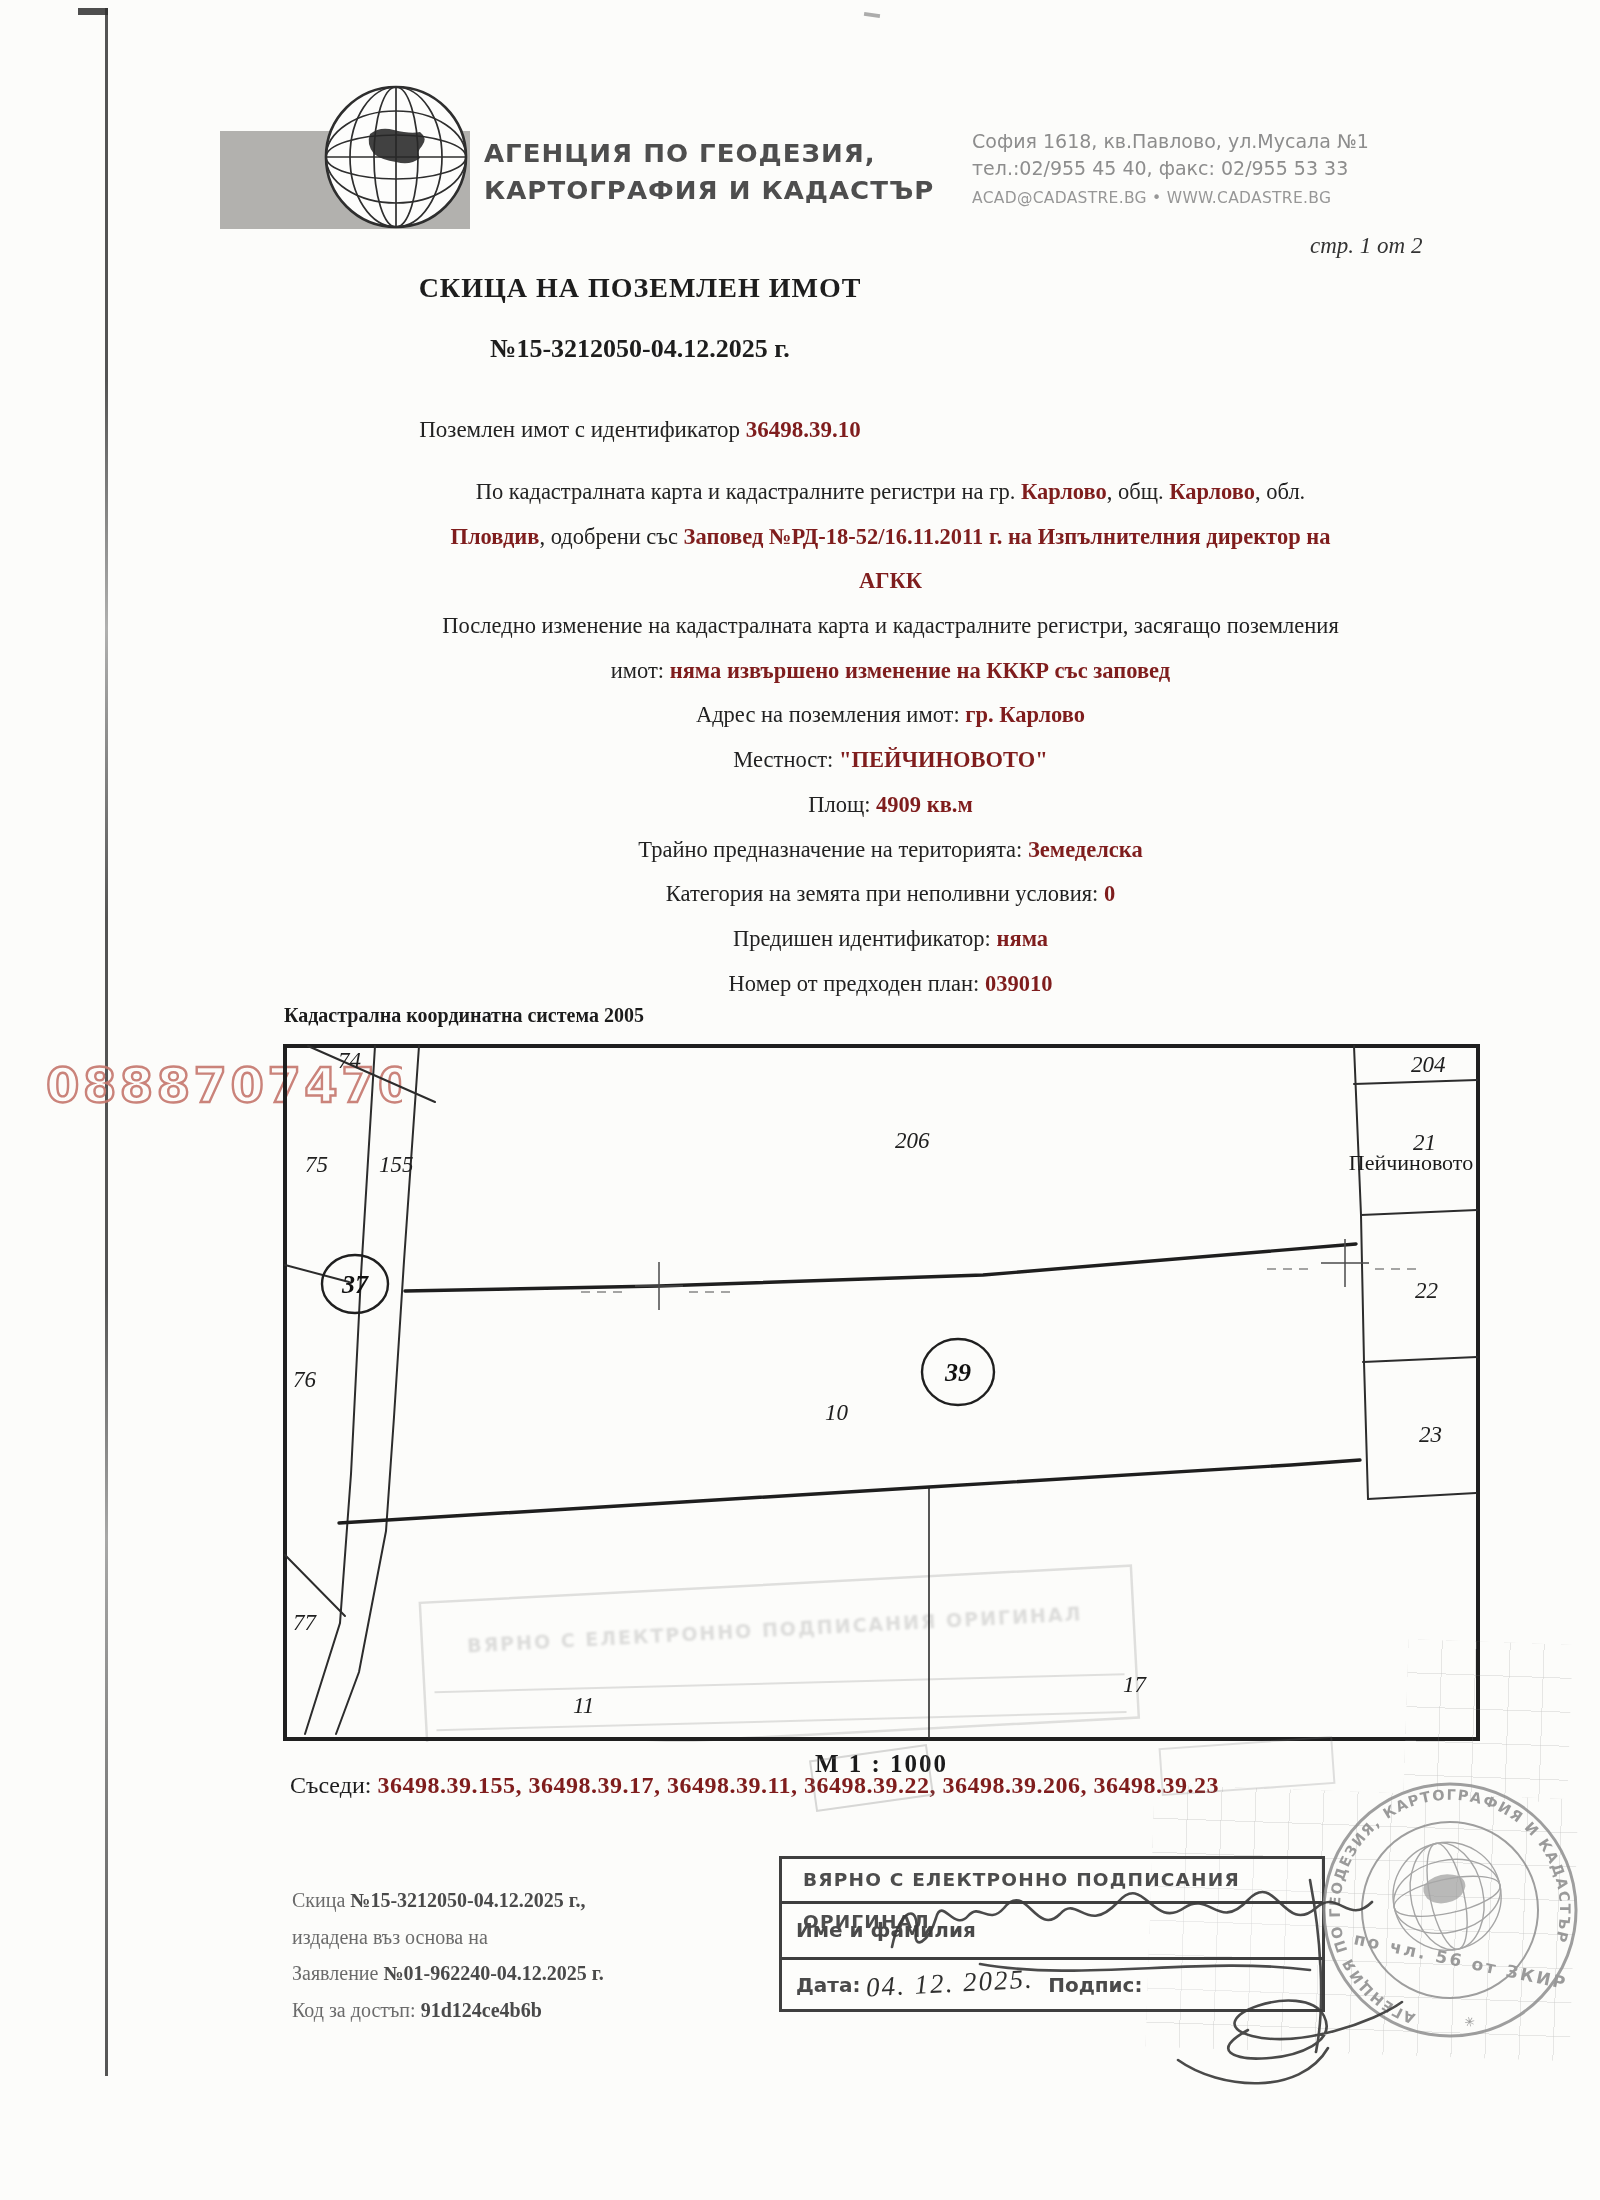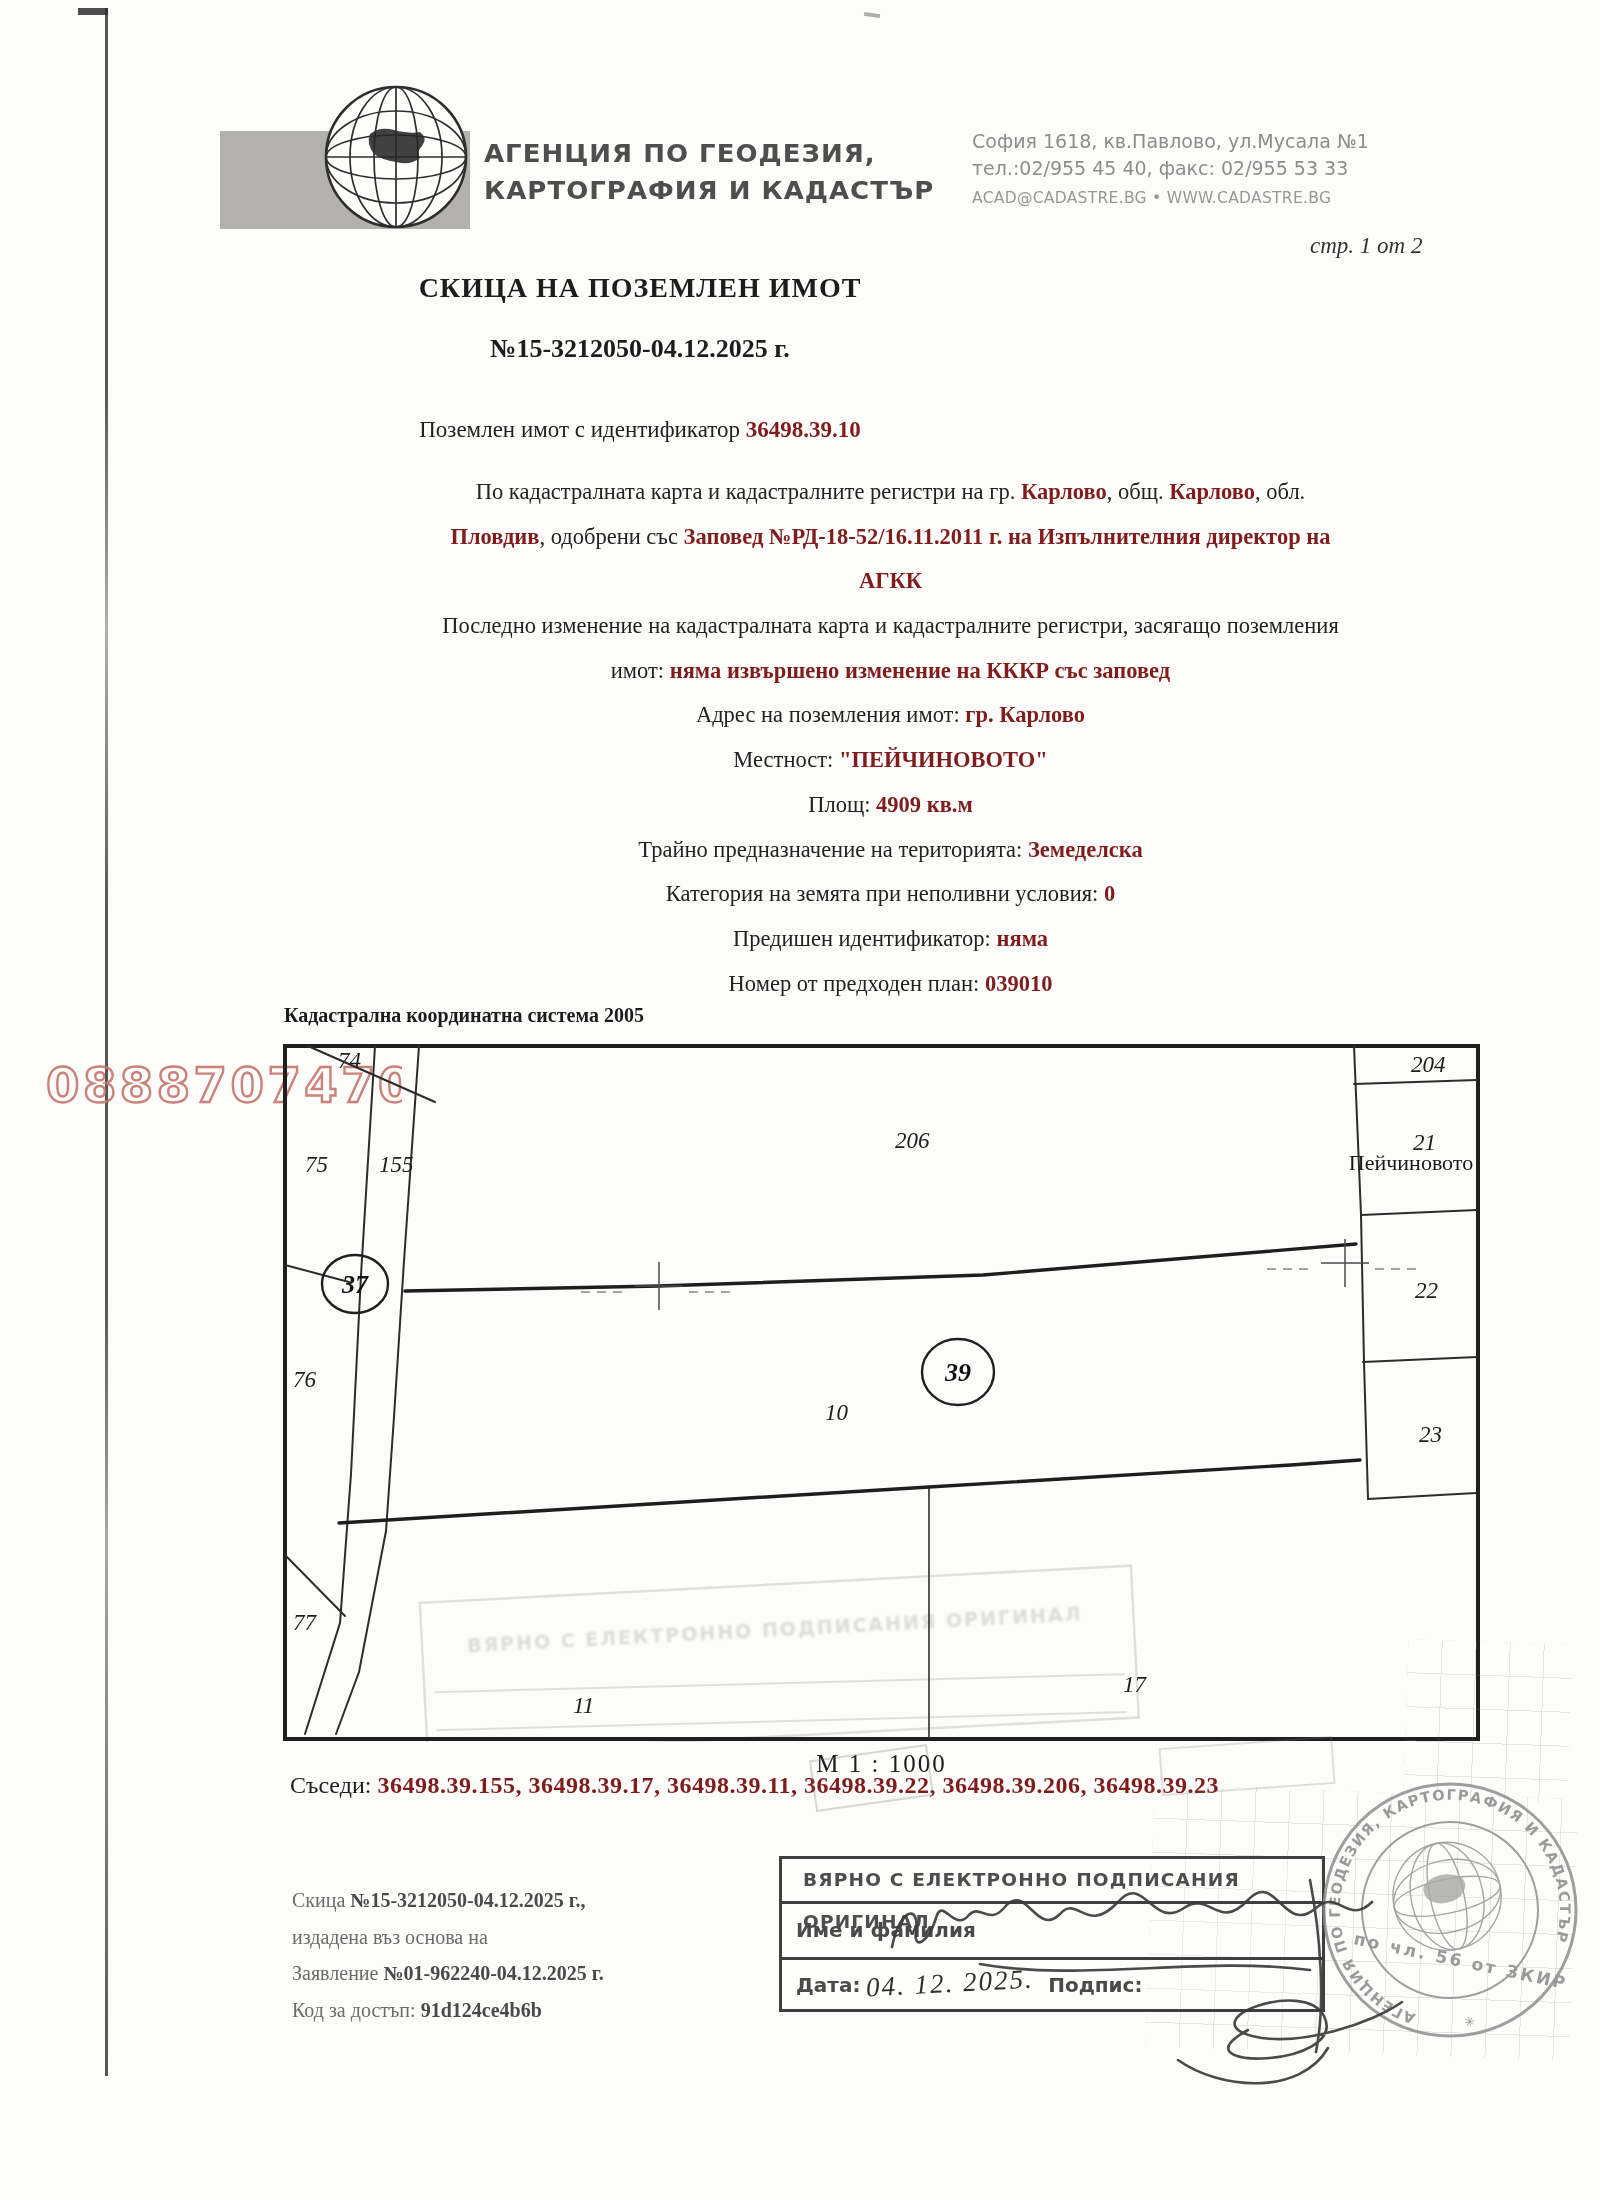--- a/index.html
+++ b/index.html
@@ -35,21 +35,21 @@
   #body-lines{left:293px;top:470px;width:1195px;font-size:22.5px;}
   .bline{height:44.7px;line-height:44.7px;white-space:nowrap;text-align:center;}
   
   #mapcap{left:284px;top:1004px;font-size:20px;font-weight:bold;color:#1c1c1c;}
   #map-wrap{left:283px;top:1044px;width:1197px;height:698px;}
   .plabel{font-family:"Liberation Serif",serif;font-style:italic;font-size:23px;fill:#202020;}
   .locality{font-family:"Liberation Serif",serif;font-size:22px;fill:#1a1a1a;}
   .circnum{font-family:"Liberation Serif",serif;font-style:italic;font-weight:bold;font-size:26px;fill:#111;}
   #watermark-svg{left:42px;top:1044px;}
   
-  #m1000{left:283px;top:1750px;width:1197px;text-align:center;font-size:25px;font-weight:normal;color:#1b1b1b;letter-spacing:2px;}
+  #m1000{left:283px;top:1750px;width:1197px;text-align:center;font-size:25px;font-weight:bold;color:#1b1b1b;letter-spacing:2px;}
   #neighbors{left:290px;top:1772px;font-size:24px;color:#1d1d1d;white-space:nowrap;}
   #neighbors .bb{letter-spacing:.5px;}
   
   #footer-left{left:292px;top:1882px;font-size:20px;line-height:36.5px;color:#6b6b6b;}
   #footer-left .bb{color:#4a4a4a;}
   
   .ghostbox{border:2px solid rgba(120,120,120,.28);}
   #ghost1{left:812px;top:1752px;width:115px;height:48px;transform:rotate(-8deg);}
   #ghost2{left:1160px;top:1742px;width:170px;height:44px;transform:rotate(-4deg);opacity:.8;}
   .gridpaper{background-image:

